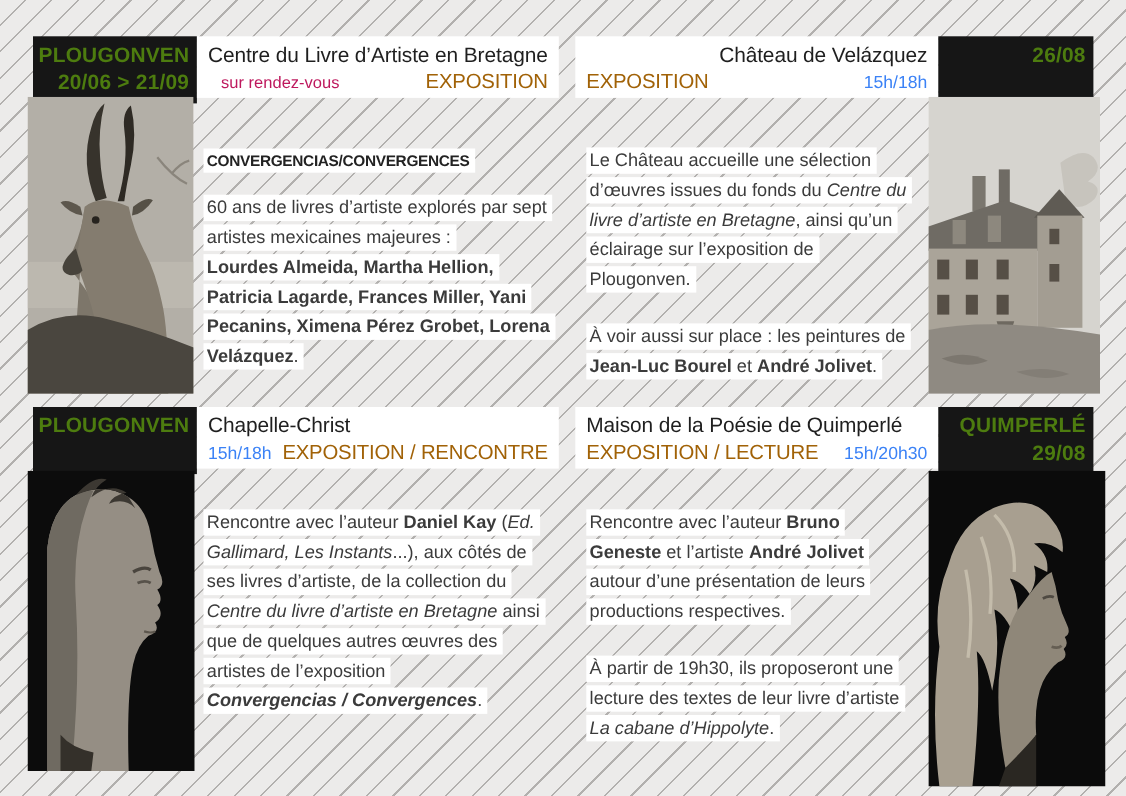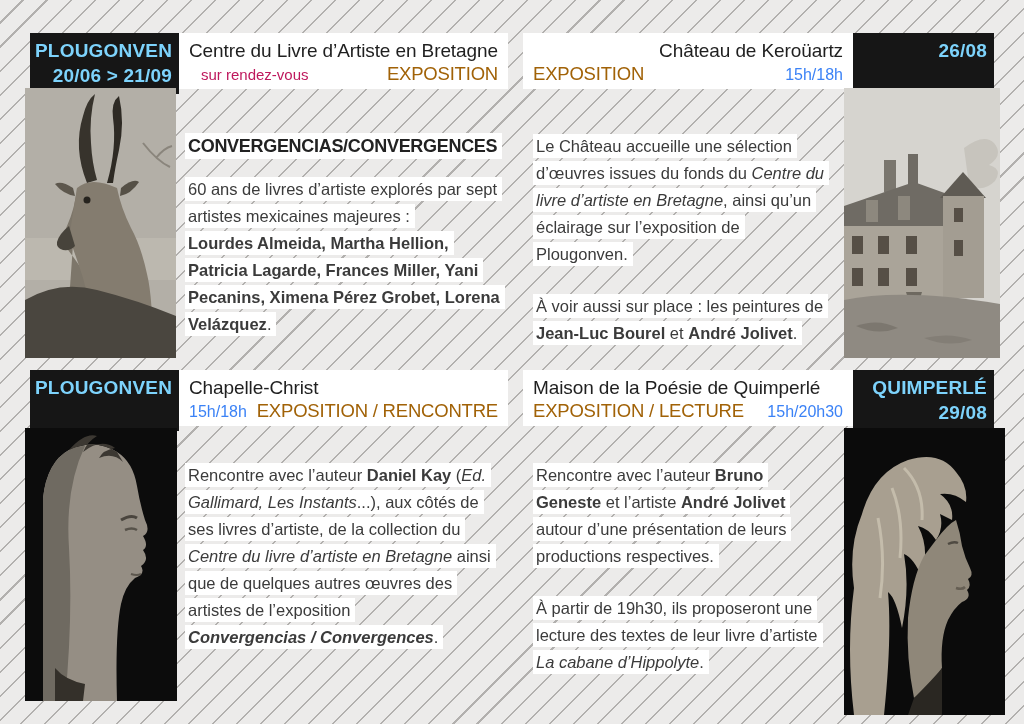--- a/index.html
+++ b/index.html
@@ -20,21 +20,21 @@
   .q-tl { left: 30px;  top: 33px;  width: 478px; height: 332px; }
   .q-tr { left: 523px; top: 33px;  width: 471px; height: 332px; }
   .q-bl { left: 30px;  top: 370px; width: 478px; height: 348px; }
   .q-br { left: 523px; top: 370px; width: 471px; height: 348px; }
 
   .hdr { display: flex; align-items: flex-start; }
 
   .datebox {
     box-sizing: border-box;
     background: #161616;
-    color: #7dd3fc;
+    color: #4d7c0f;
     font-weight: bold;
     font-size: 19px;
     line-height: 25px;
     padding: 5px 7px 5px 5px;
     text-align: right;
     height: 61px;
     flex: 0 0 auto;
     white-space: nowrap;
     letter-spacing: 0.2px;
   }
@@ -86,21 +86,21 @@
     color: #3b3b3b;
   }
   .hl {
     background: #ffffff;
     -webkit-box-decoration-break: clone;
     box-decoration-break: clone;
     padding: 3px 5px 3px 3px;
   }
   .ttl {
     font-weight: bold;
-    font-size: 18px;
+    font-size: 14px;
     color: #222222;
     letter-spacing: -0.3px;
   }
   .gap-after-title { margin-bottom: 16px; }
   .gap-para { margin-bottom: 25px; }
 </style>
 </head>
 <body>
 
 <div class="page">
@@ -140,21 +140,21 @@
     <div class="body">
       <div class="para gap-after-title"><span class="hl ttl">CONVERGENCIAS/CONVERGENCES</span></div>
       <div class="para"><span class="hl"><span>60 ans de livres d’artiste explorés par sept artistes mexicaines majeures :</span></span></div>
       <div class="para"><span class="hl"><span style="font-weight: bold;">Lourdes Almeida, Martha Hellion, Patricia Lagarde, Frances Miller, Yani Pecanins, Ximena Pérez Grobet, Lorena Velázquez</span><span>.</span></span></div>
     </div>
   </section>
 
   <section class="quad q-tr">
     <div class="hdr">
       <div class="venuebox">
-        <div class="venue align-r">Château de Keroüartz</div>
+        <div class="venue align-r">Château de Velázquez</div>
         <div class="subrow">
           <span class="etype">EXPOSITION</span>
           <span class="hours">15h/18h</span>
         </div>
       </div>
       <div class="datebox">
         <div>26/08</div>
       </div>
     </div>
 

